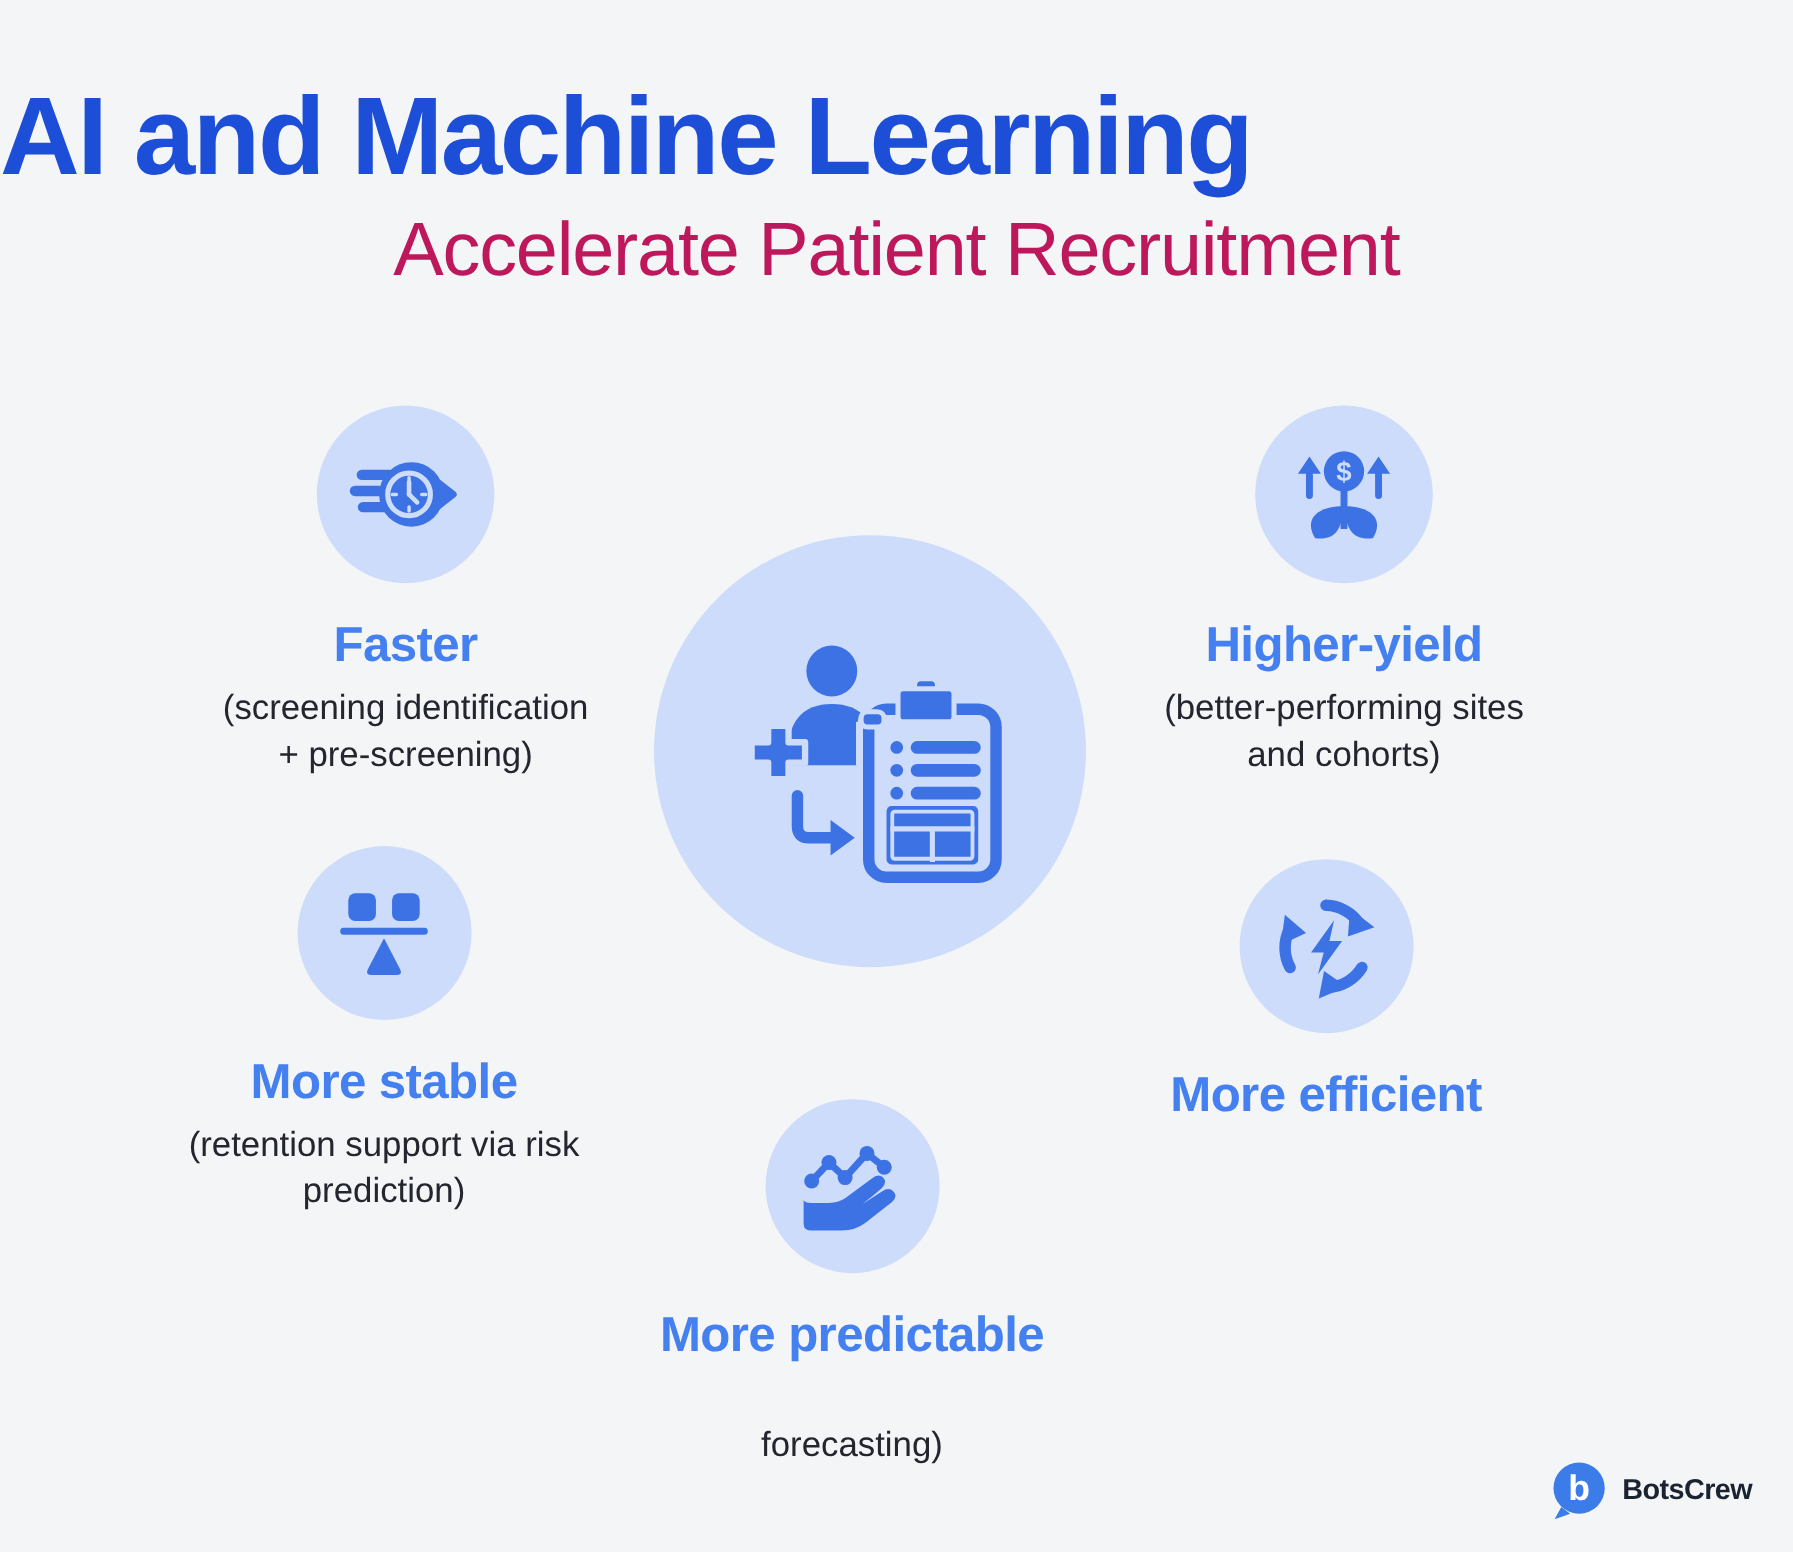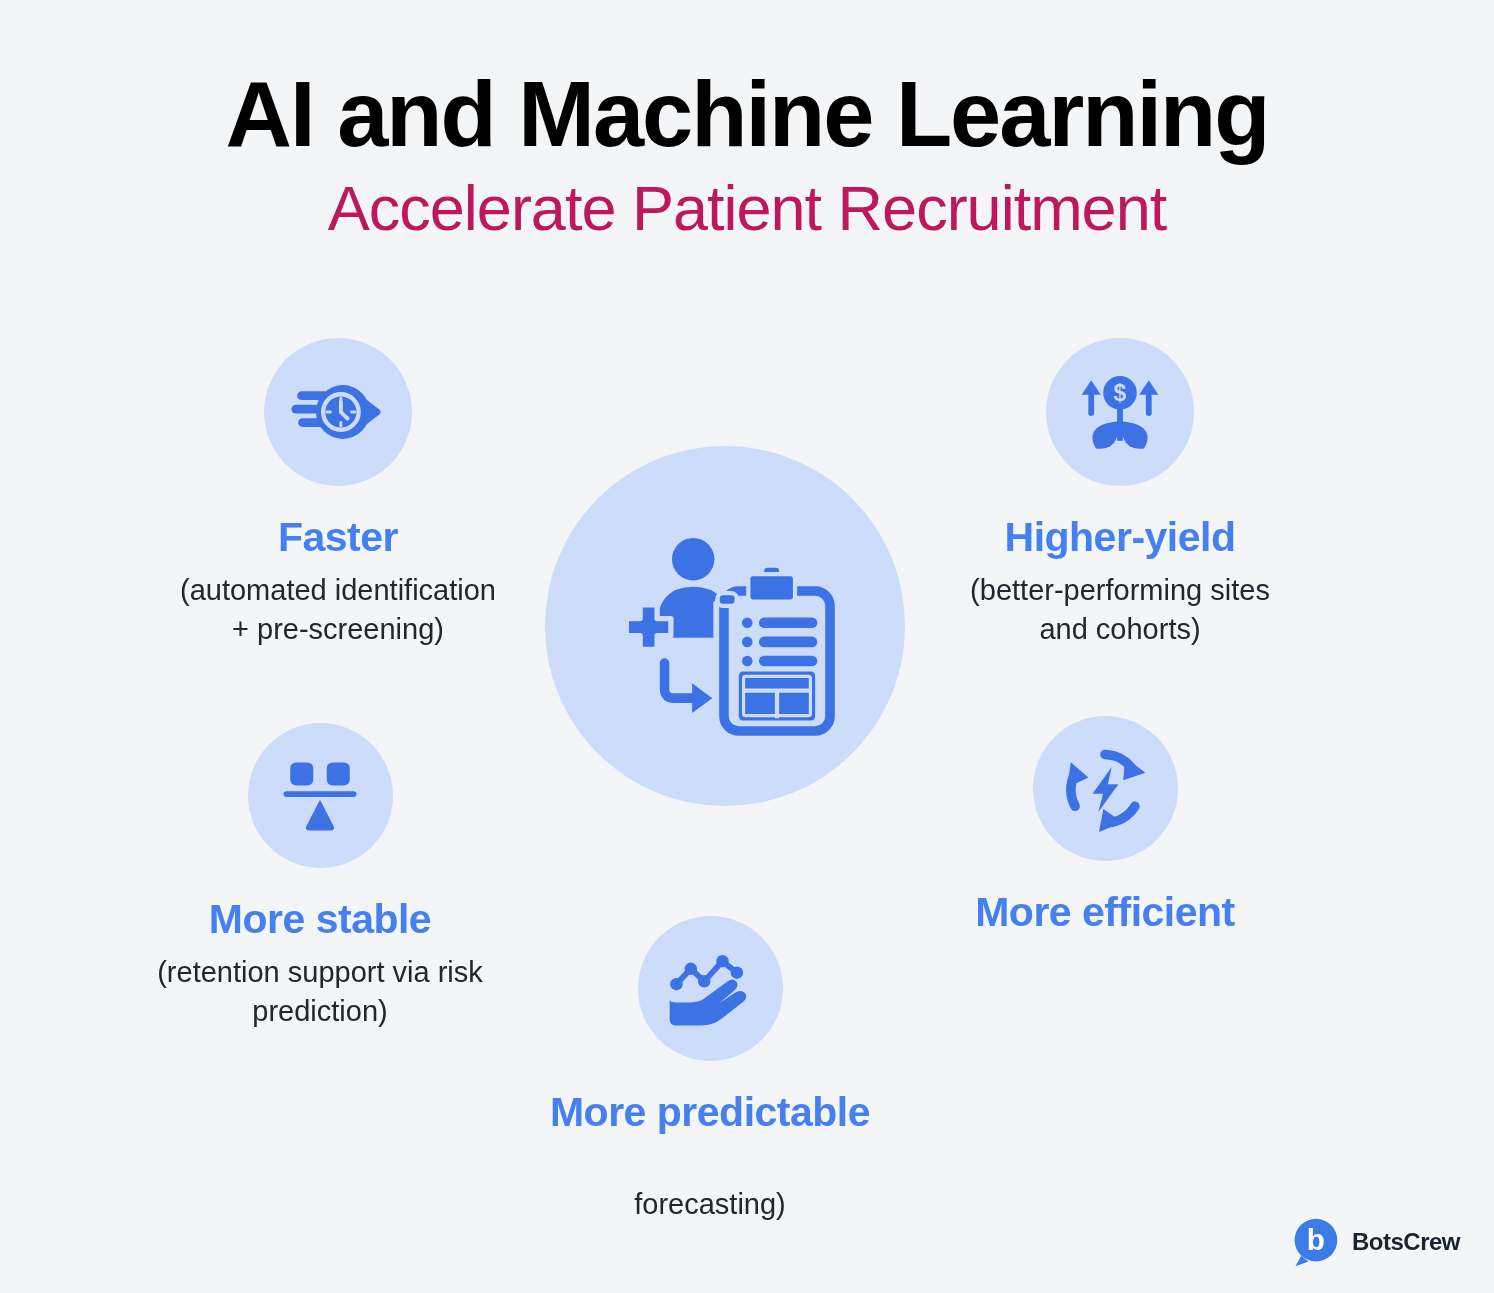--- a/index.html
+++ b/index.html
@@ -6,22 +6,22 @@
   body { font-family:"Liberation Sans", sans-serif; background:#f4f5f7; }
 
   .canvas {
     position:relative; width:1494px; height:1293px;
     background:#f4f5f7; overflow:hidden;
   }
 
   
   .title {
     position:absolute; top:66px; left:0; right:0;
-    text-align:center; font-size:92px; font-weight:800;
-    letter-spacing:-2px; color:#000000; line-height:1.05; margin:0;
+    font-size:92px; font-weight:800;
+    letter-spacing:-2px; color:#1d4ed8; line-height:1.05; margin:0;
   }
   .subtitle {
     position:absolute; top:175px; left:0; right:0;
     text-align:center; font-size:63px; font-weight:400;
     letter-spacing:-1px; color:#be185d; line-height:1.05; margin:0;
   }
 
   
   .benefit { position:absolute; text-align:center; }
   .icon-circle {
@@ -36,21 +36,21 @@
     color:#4480f0; line-height:1.05; letter-spacing:-0.5px;
   }
   .benefit.gap-lg h3 { }
   .benefit p {
     margin:0; font-size:29px; line-height:39px;
     color:#23262e; font-weight:400;
   }
 
   #b-faster      { left:108px;  top:338px; width:460px; }
   #b-yield       { left:890px; top:338px; width:460px; }
-  #b-stable      { left:90px;  top:723px; width:460px; }
+  #b-stable      { left:90px;  top:705px; width:460px; }
   #b-efficient   { left:885px; top:716px; width:440px; }
   #b-predictable { left:470px; top:916px; width:480px; }
 
   
   .center-circle {
     position:absolute; left:545px; top:446px;
     width:360px; height:360px; border-radius:50%;
     background:#cddcfb;
     display:flex; align-items:center; justify-content:center;
   }
@@ -89,21 +89,21 @@
           <line x1="38.5" y1="50" x2="42" y2="50"></line>
           <line x1="64" y1="50" x2="67.5" y2="50"></line>
         </g>
         <g stroke="#cddcfb" stroke-width="4" stroke-linecap="round">
           <line x1="53" y1="50" x2="53" y2="39.5"></line>
           <line x1="53" y1="50" x2="60" y2="57"></line>
         </g>
       </svg>
     </div>
     <h3>Faster</h3>
-    <p><span>(automated identification</span><br><span>+ pre-screening)</span></p>
+    <p><span>(screening identification</span><br><span>+ pre-screening)</span></p>
   </section>
 
   <section class="benefit" id="b-yield">
     <div class="icon-circle">
       <svg class="benefit-icon" viewBox="0 0 100 100">
         <g fill="#3c72e4">
           <rect x="17" y="30" width="6" height="24" rx="3"></rect>
           <polygon points="10,32 20,17 30,32"></polygon>
           <rect x="77" y="30" width="6" height="24" rx="3"></rect>
           <polygon points="70,32 80,17 90,32"></polygon>

